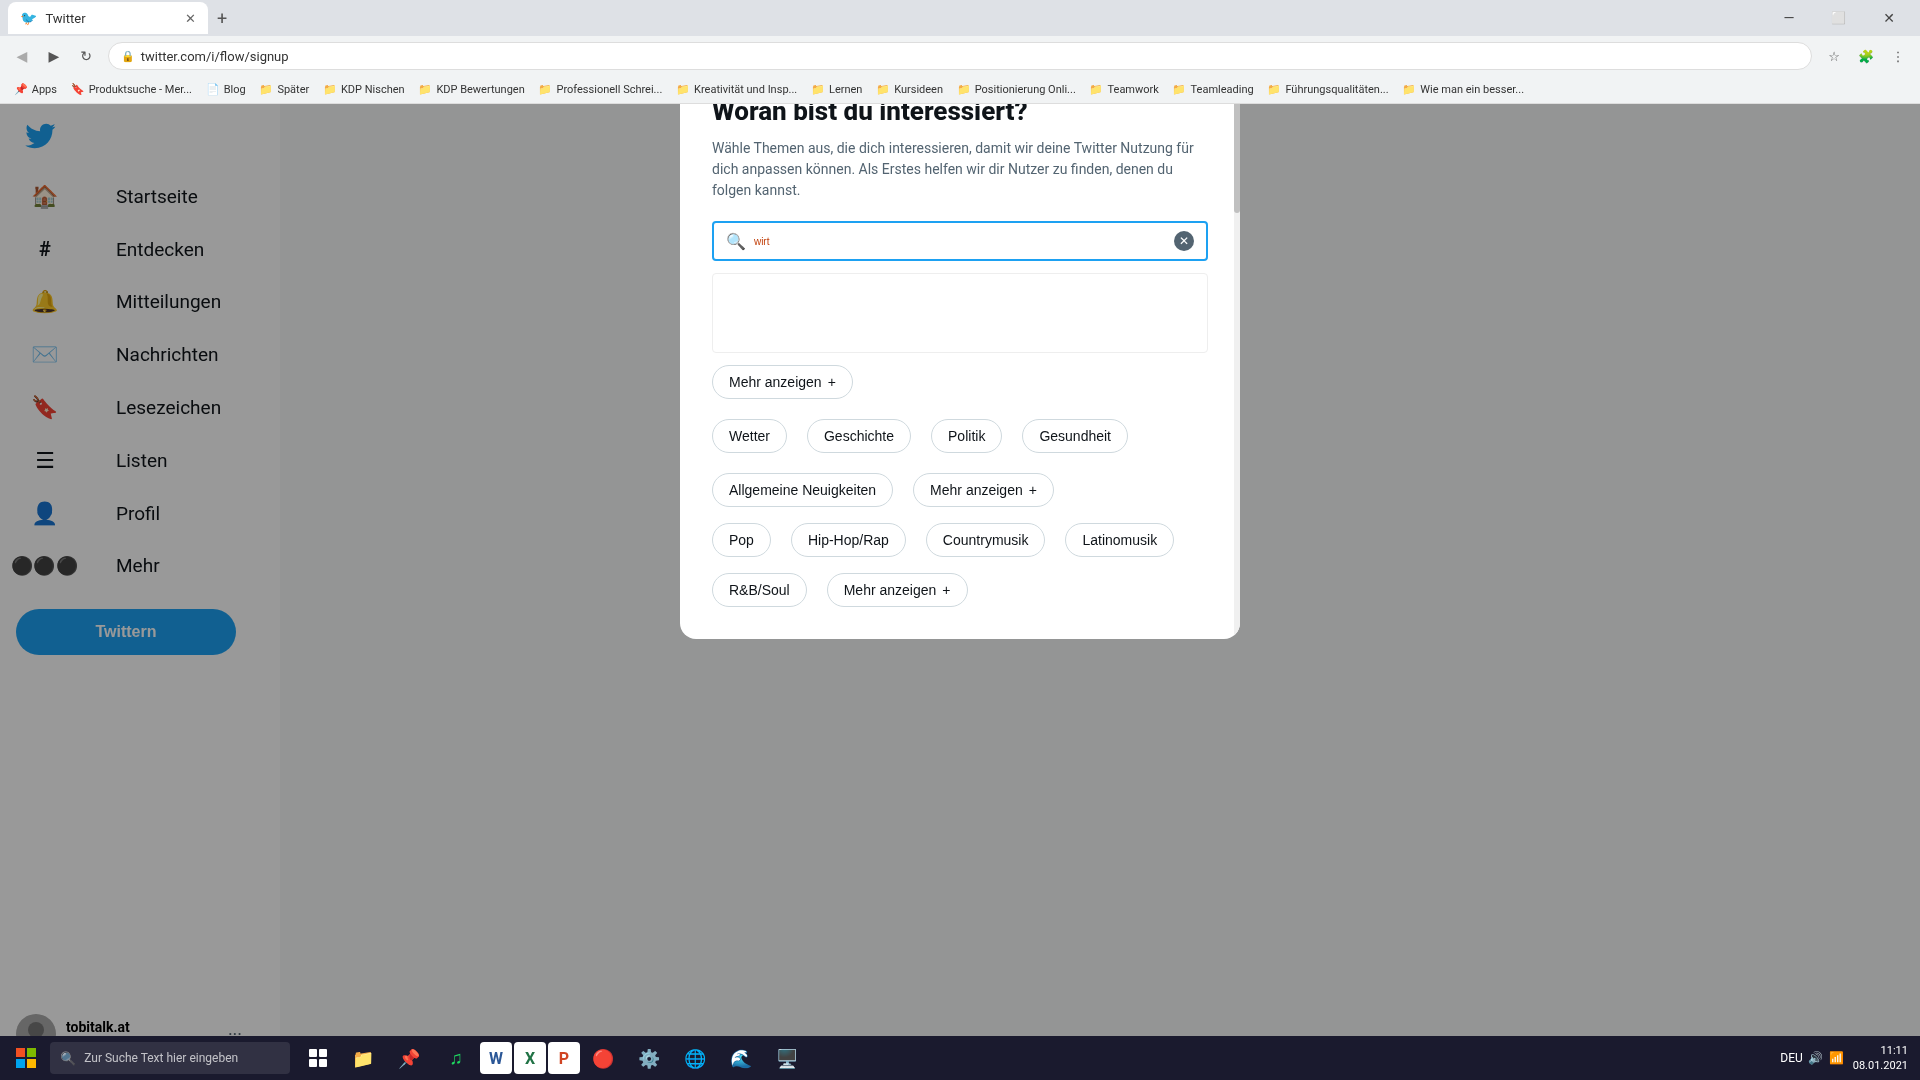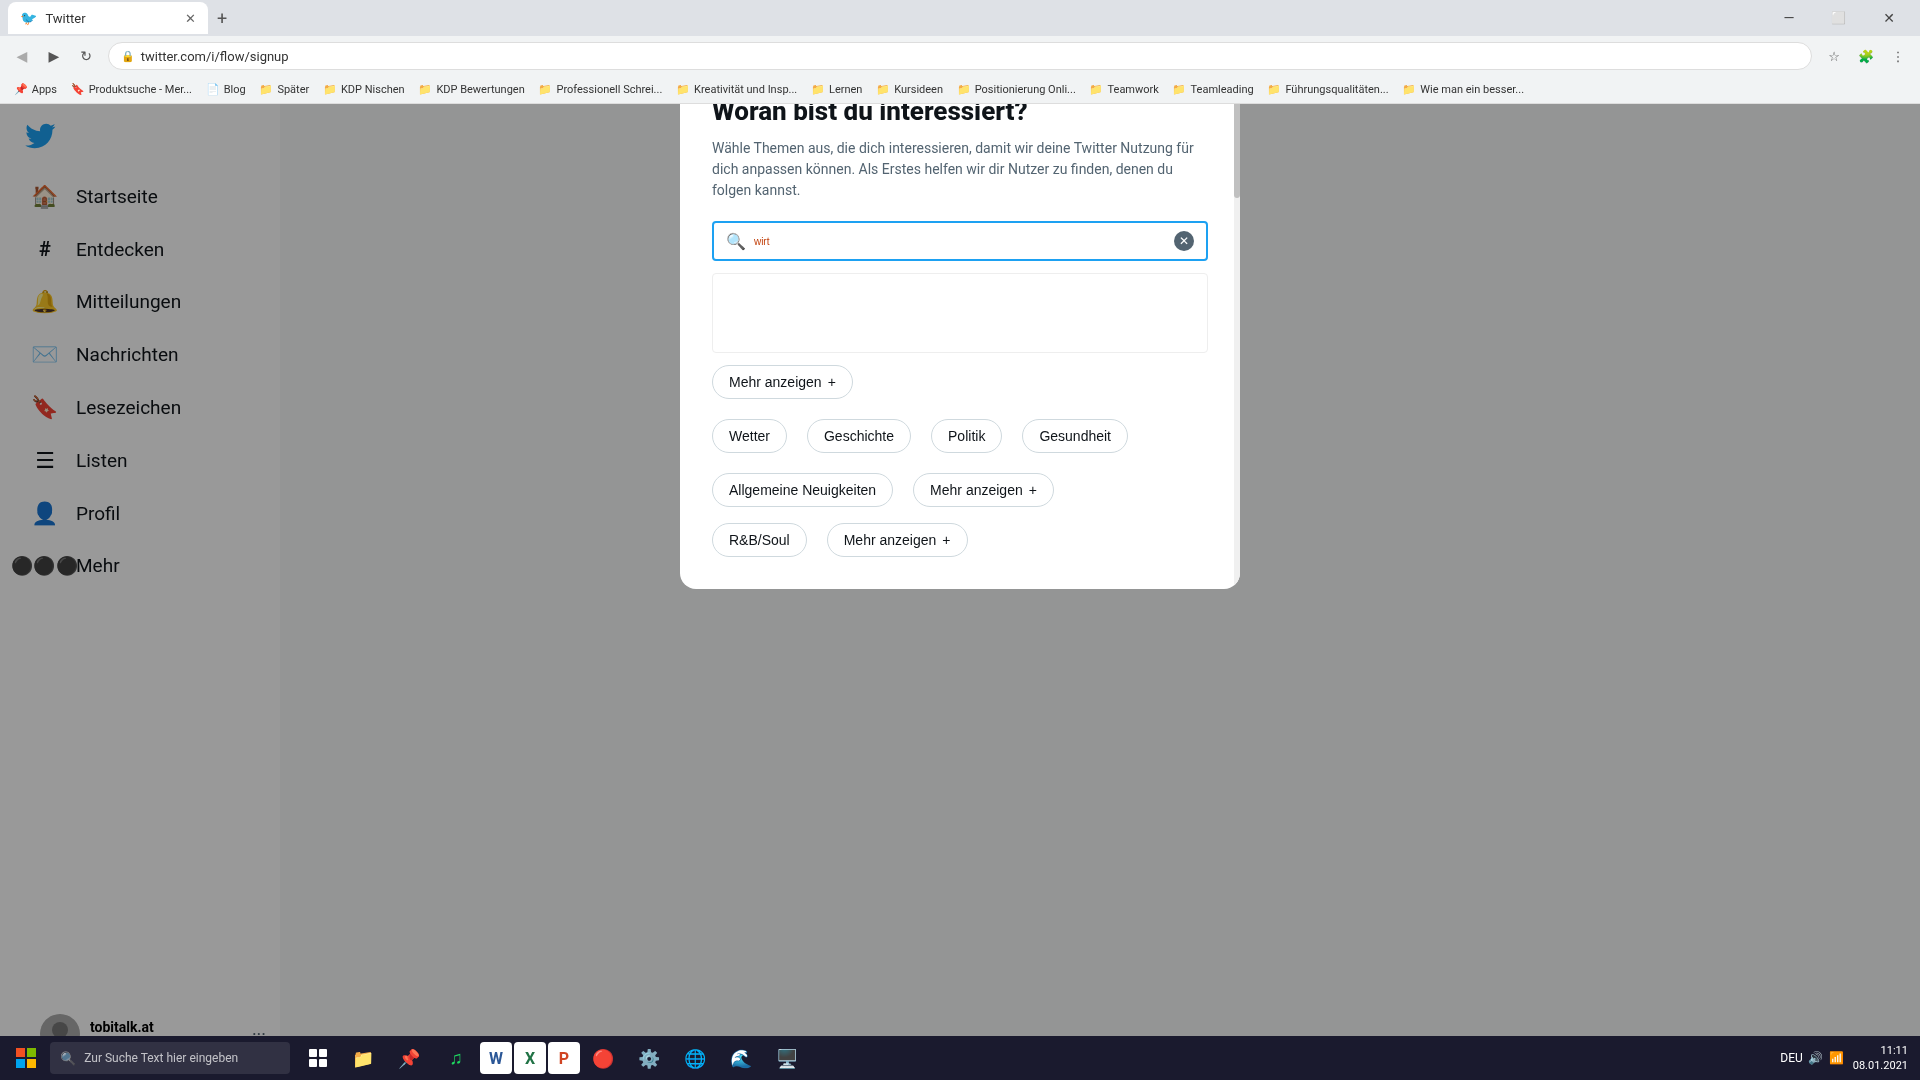--- a/index.html
+++ b/index.html
@@ -183,40 +183,40 @@
     }
 
     .nav-icon {
       font-size: 22px;
       width: 26px;
       display: flex;
       align-items: center;
       justify-content: center;
     }
 
-    .nav-label { font-weight: 400; }
+    .nav-label { font-weight: 400; margin-left: 40px; }
 
     .tweet-btn {
       background: #1DA1F2;
       color: #fff;
       border: none;
       border-radius: 30px;
       padding: 14px 30px;
       font-size: 16px;
       font-weight: bold;
       cursor: pointer;
       width: 220px;
       margin-top: 16px;
       text-align: center;
     }
 
     .user-profile-bar {
       position: absolute;
       bottom: 16px;
-      left: 28px;
+      left: 4px;
       display: flex;
       align-items: center;
       gap: 10px;
       padding: 10px 12px;
       border-radius: 30px;
       cursor: pointer;
       width: 250px;
     }
 
     .user-avatar {
@@ -621,20 +621,21 @@
     </div>
     <div class="nav-item">
       <span class="nav-icon">👤</span>
       <span class="nav-label">Profil</span>
     </div>
     <div class="nav-item">
       <span class="nav-icon" style="font-size:18px;">⚫⚫⚫</span>
       <span class="nav-label">Mehr</span>
     </div>
 
+    <button class="tweet-btn">Twittern</button>
 
     <div class="user-profile-bar">
       <div class="user-avatar">
         <svg viewBox="0 0 40 40" width="40" height="40">
           <circle cx="20" cy="20" r="20" fill="#aaa"></circle>
           <circle cx="20" cy="16" r="8" fill="#777"></circle>
           <ellipse cx="20" cy="36" rx="14" ry="10" fill="#777"></ellipse>
         </svg>
       </div>
       <div class="user-info">
@@ -688,20 +689,26 @@
           <button class="tag-btn">Allgemeine Neuigkeiten</button>
           <button class="mehr-tag-btn">
             <span>Mehr anzeigen</span>
             <span>+</span>
           </button>
         </div>
       </div>
 
       <div>
         <div class="tags-row">
+          <button class="tag-btn">Pop</button>
+          <button class="tag-btn">Hip-Hop/Rap</button>
+          <button class="tag-btn">Countrymusik</button>
+          <button class="tag-btn">Latinomusik</button>
+        </div>
+        <div class="tags-row">
           <button class="tag-btn">R&amp;B/Soul</button>
           <button class="mehr-tag-btn">
             <span>Mehr anzeigen</span>
             <span>+</span>
           </button>
         </div>
       </div>
     </div>
 
     <div style="position:absolute; right:0; top:0; bottom:0; width:6px; background:#f0f0f0; border-radius:3px;">

